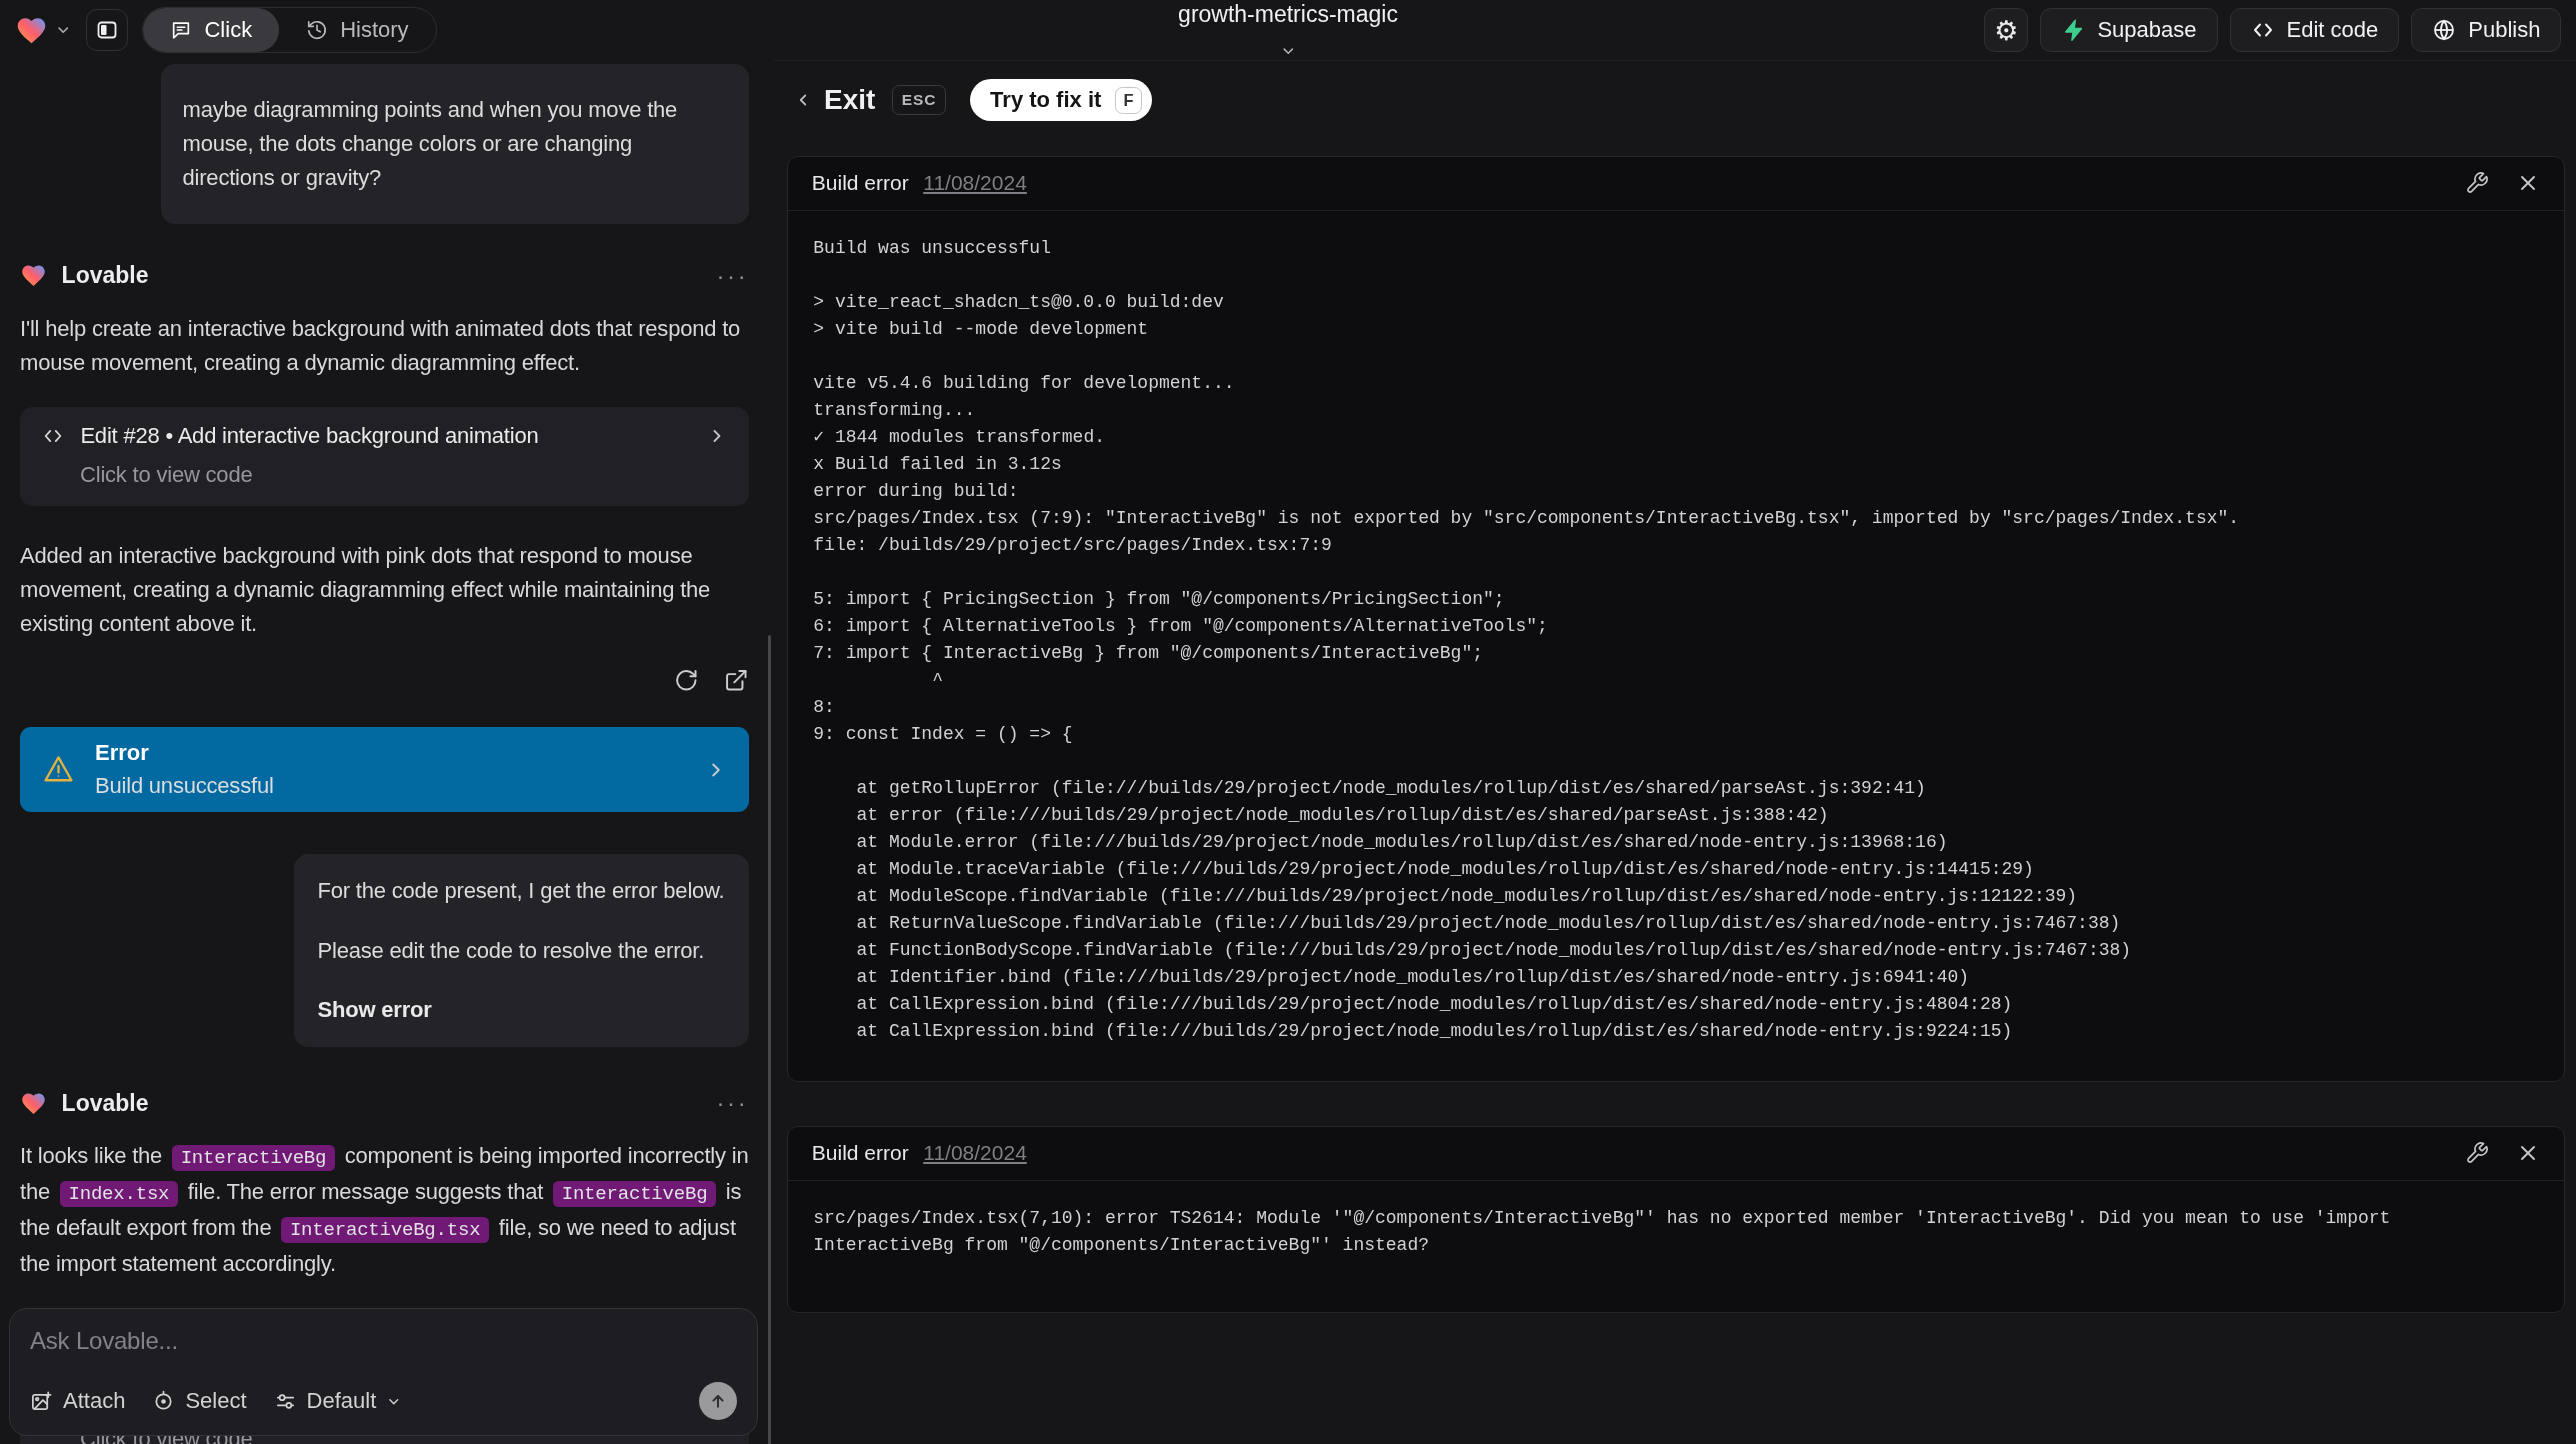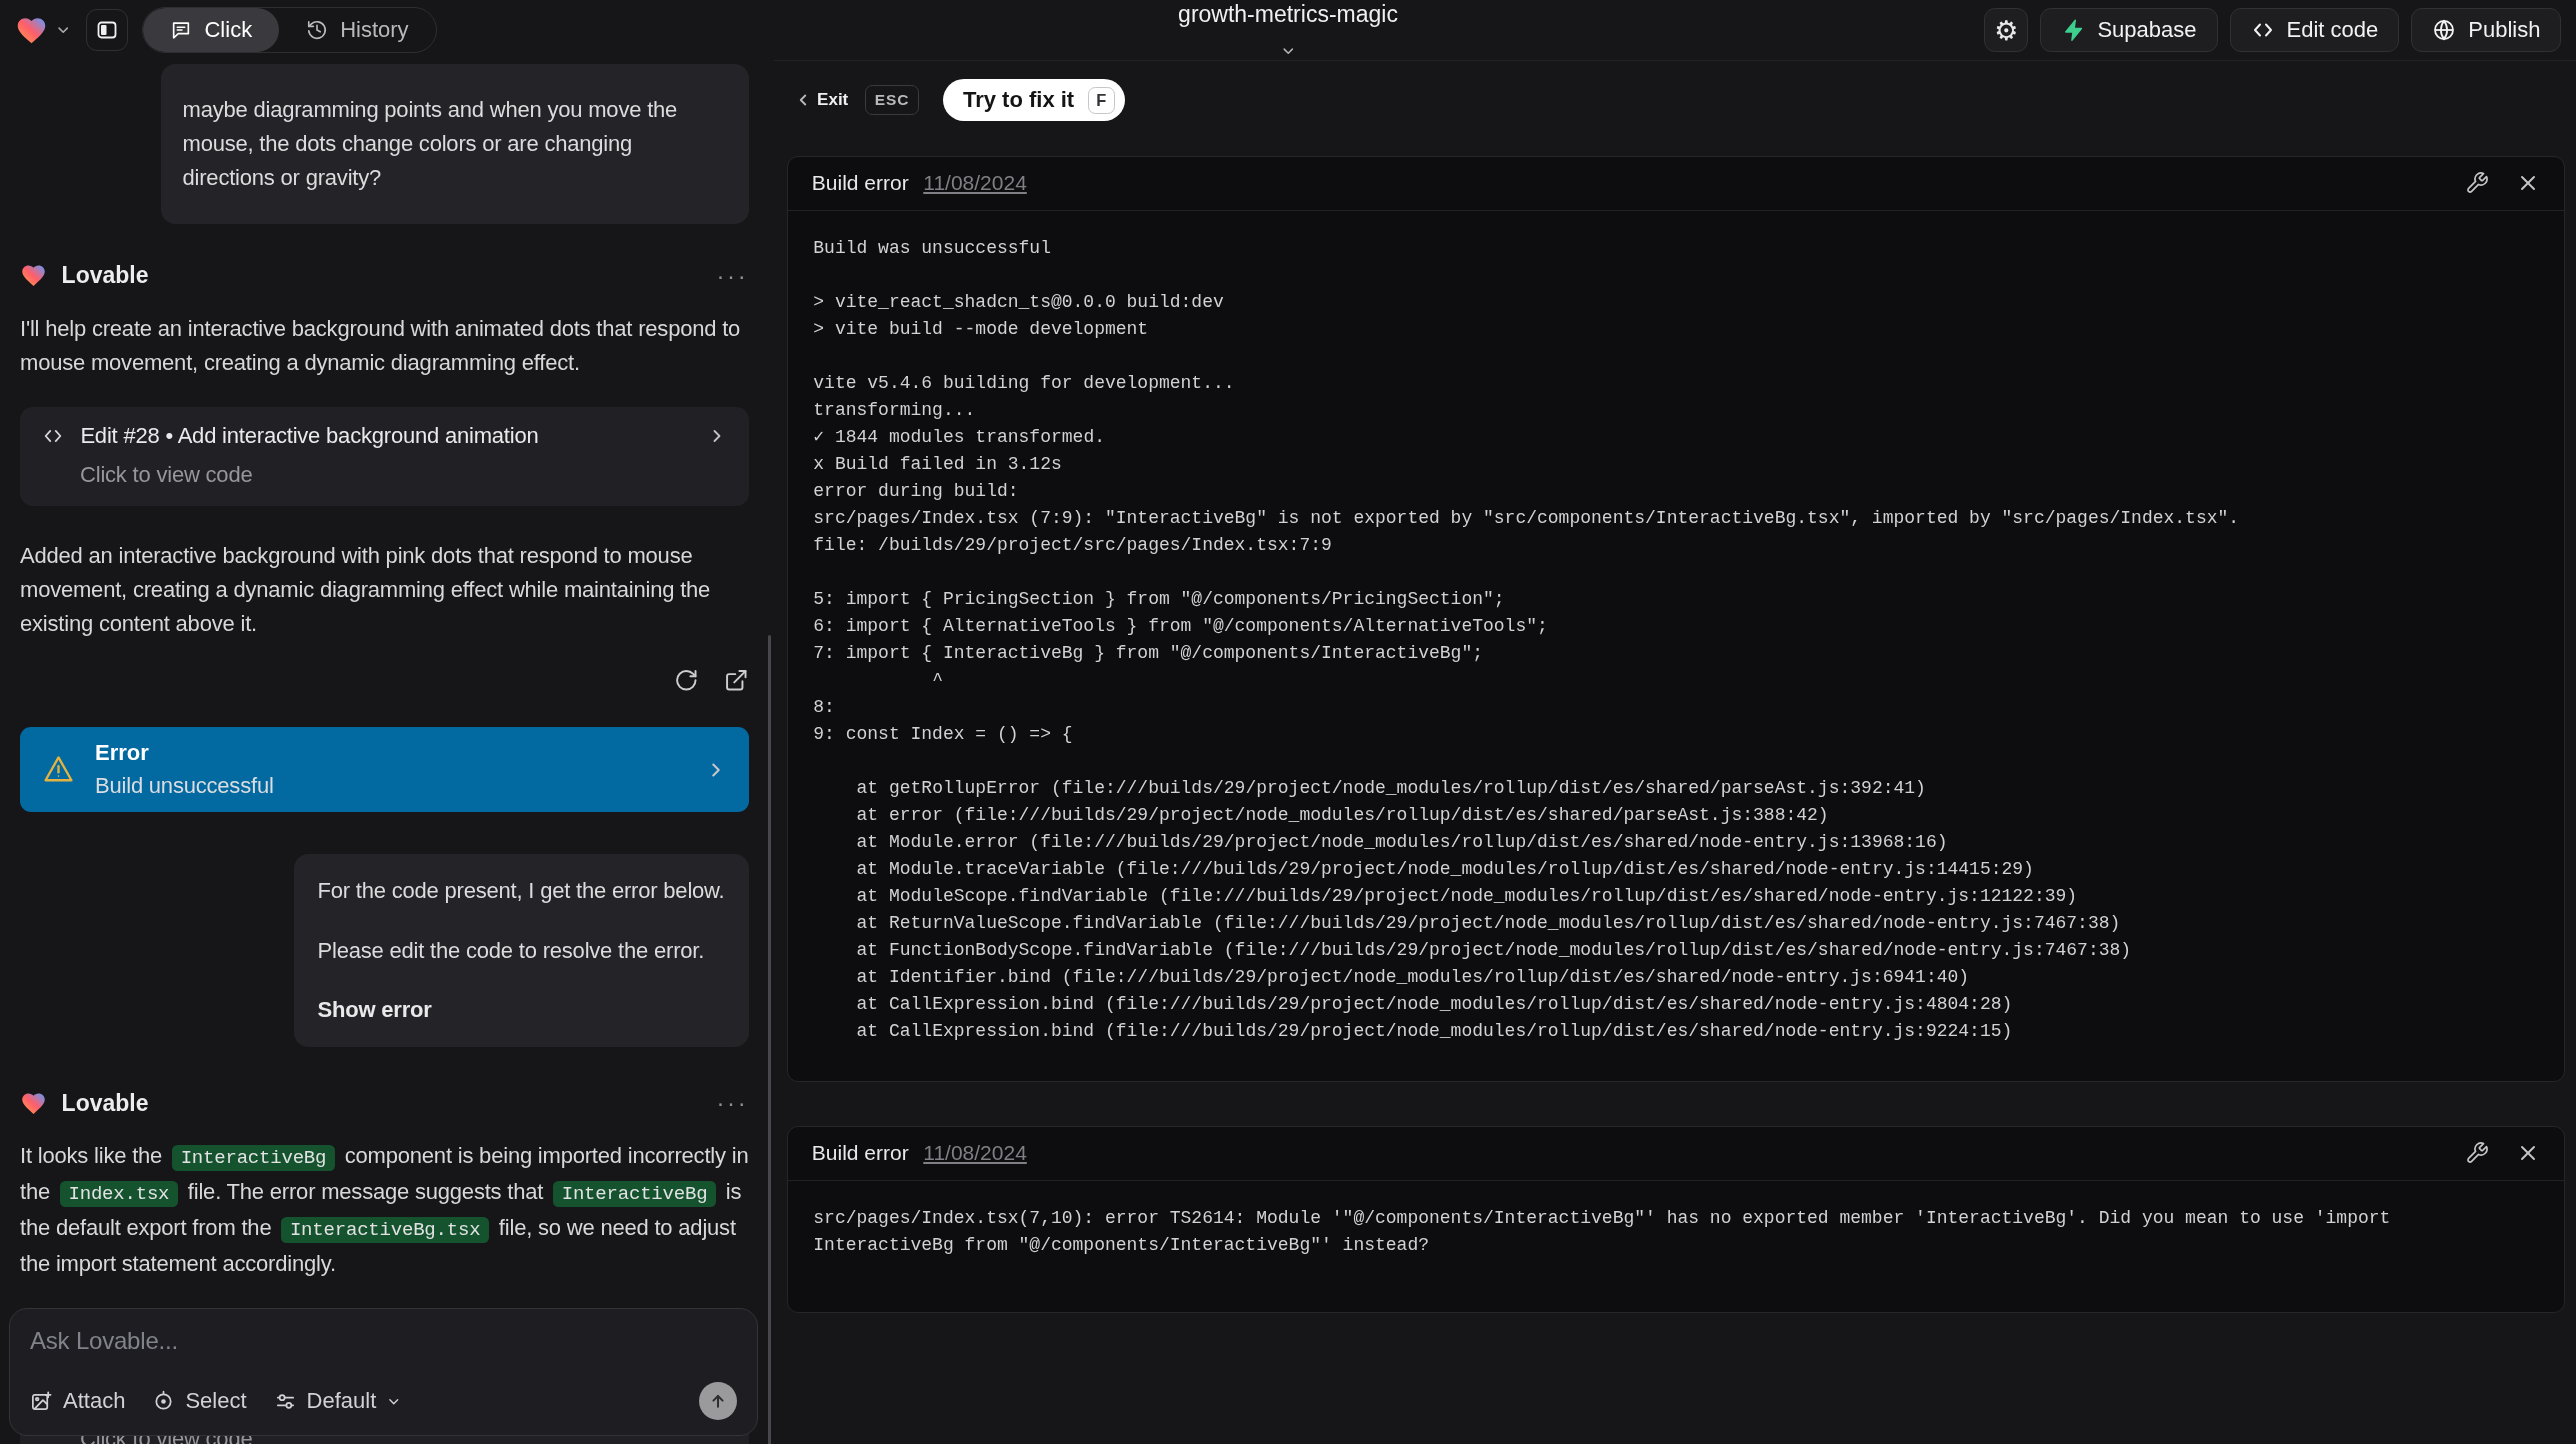--- a/index.html
+++ b/index.html
@@ -62,21 +62,21 @@
   .b2 .bold { font-weight: 700; color: #e9e9eb; cursor: pointer; }
 
   .assistant-header { display: flex; align-items: center; gap: 14.6px; margin-bottom: 22px; }
   .assistant-name { font-size: 23px; font-weight: 600; color: #ededf0; }
   .dots { margin-left: auto; color: #8e8e93; font-size: 24px; letter-spacing: 2.7px; cursor: pointer; }
 
   .para { font-size: 22px; line-height: 34px; color: #d8d8da; letter-spacing: -0.2px; margin-bottom: 27px; }
 
   .inline-code {
     font-family: "Liberation Mono", "DejaVu Sans Mono", monospace;
-    font-size: 19px; background: #14532d; border-radius: 5.5px; padding: 1.8px 9px; margin: 0 3.6px;
+    font-size: 19px; background: #701a75; border-radius: 5.5px; padding: 1.8px 9px; margin: 0 3.6px;
     color: #e2e2e5; white-space: nowrap;
   }
 
   .edit-card { background: #212125; border-radius: 12.8px; padding: 16.4px 22px 18px; margin-bottom: 33px; cursor: pointer; }
   .edit-row { display: flex; align-items: center; gap: 16.4px; }
   .edit-title { font-size: 22px; color: #eaeaec; flex: 1; letter-spacing: -0.2px; }
   .edit-sub { margin-left: 38px; margin-top: 12.8px; font-size: 22px; color: #96969b; letter-spacing: -0.2px; }
   .edit-chev { color: #c2c2c6; }
 
   .msg-actions { display: flex; justify-content: flex-end; gap: 25.5px; margin: 0 0 35px; color: #cdcdd0; }
@@ -105,21 +105,21 @@
   .composer-item { display: flex; align-items: center; gap: 10px; font-size: 22px; cursor: pointer; color: #d2d2d5; background: none; border: none; font-family: inherit; }
   .send-btn {
     margin-left: auto; width: 38px; height: 38px; border-radius: 50%;
     background: #9a9a9d; border: none; display: flex; align-items: center; justify-content: center;
     color: #2e2e30; cursor: pointer;
   }
 
   
   .preview-panel { flex: 1; min-width: 0; display: flex; flex-direction: column; padding: 9px 11px 0 12.8px; border-top: 0.9px solid #222226; }
   .preview-header { display: flex; align-items: center; gap: 16.4px; padding: 9px 7.3px 14.6px; }
-  .exit-btn { display: flex; align-items: center; gap: 5px; background: none; border: none; color: #f0f0f2; font-size: 17px; font-weight: 600; font-family: inherit; cursor: pointer; }
+  .exit-btn { display: flex; align-items: center; gap: 12px; background: none; border: none; color: #f0f0f2; font-size: 28px; font-weight: 600; font-family: inherit; cursor: pointer; }
   .kbd {
     border: 0.9px solid #3a3a3f; border-radius: 7.3px; padding: 4.6px 9px;
     font-size: 15.5px; font-weight: 700; color: #b9b9be; letter-spacing: 0.9px;
   }
   .fix-pill {
     display: flex; align-items: center; gap: 13.7px; background: #ffffff; color: #141415;
     border-radius: 911px; height: 42px; padding: 0 10px 0 20px; font-size: 22px; font-weight: 600;
     border: none; font-family: inherit; cursor: pointer; margin-left: 7.3px;
   }
   .fix-key {

